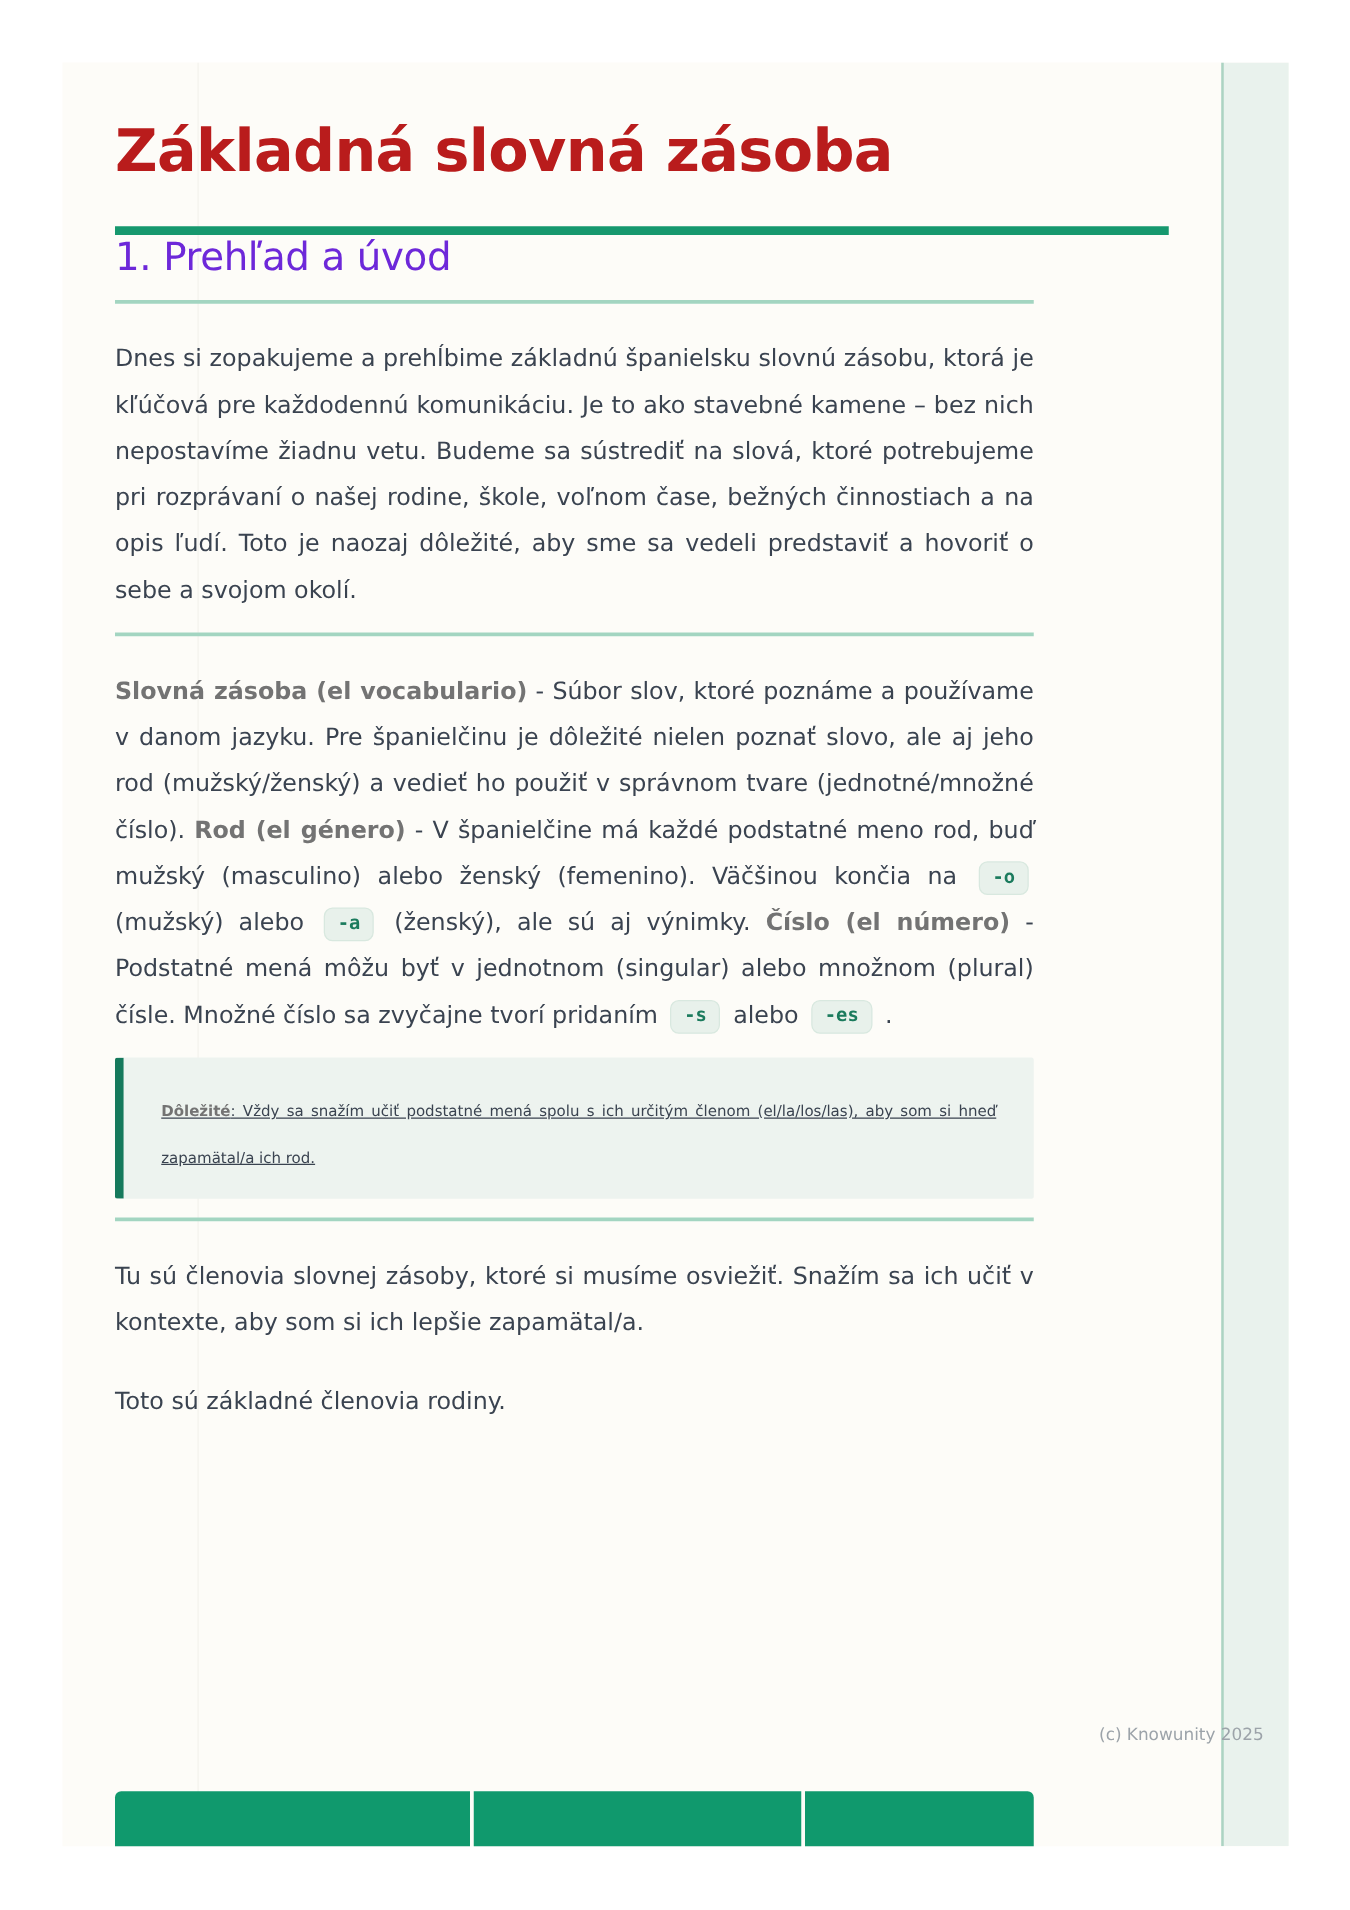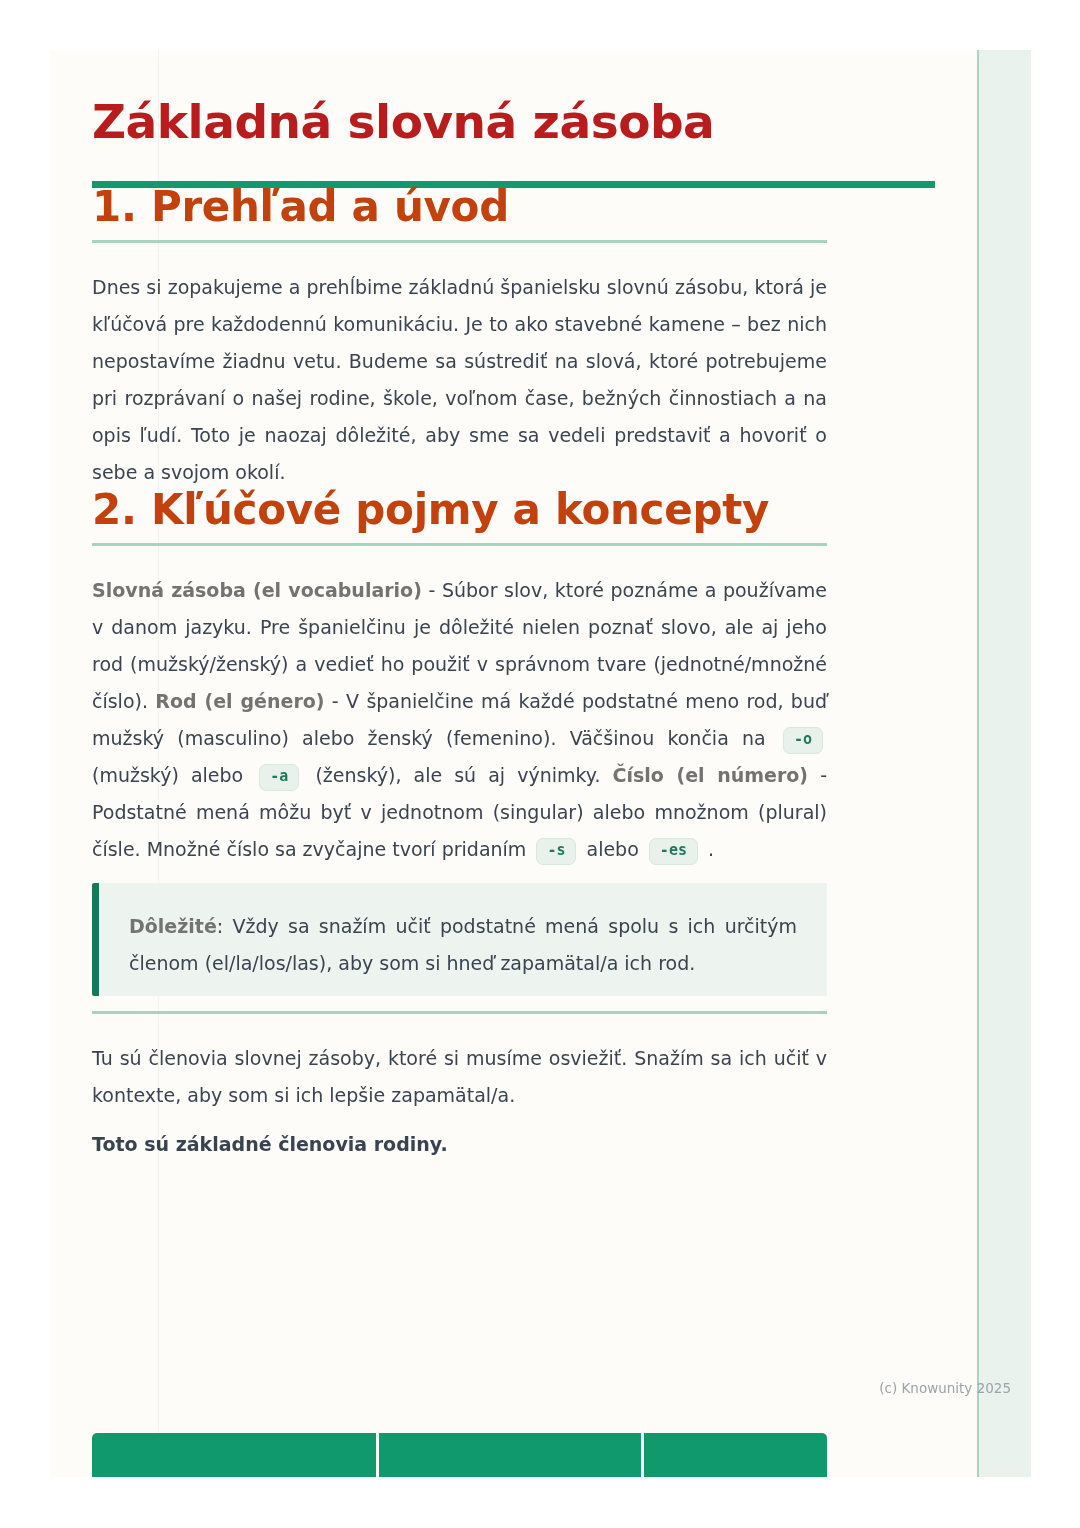--- a/index.html
+++ b/index.html
@@ -40,40 +40,40 @@
     color:#b91c1c;
     letter-spacing:-0.5px;
   }
   .title-rule{
     width:843px;height:7px;
     background:#16986E;
     margin-top:32px;
   }
   h2.section-heading{
     margin:0;
-    font-size:42px;line-height:37px;
-    font-weight:bold;
-    color:#c2410c;
+    font-size:31px;line-height:37px;
+    font-weight:normal;
+    color:#6d28d9;
     letter-spacing:-0.3px;
   }
   .mt50{margin-top:50px;}
   .mt32{margin-top:32px;}
   .mt48{margin-top:48px;}
   .section-rule{
     width:735px;height:3px;
     background:#A3D5C1;
     margin-top:15px;
   }
   p.body{
     margin:26px 0 0 0;
     font-size:19px;line-height:37px;
     color:#3A4350;
     text-align:justify;
   }
-  p.body.tight{margin-top:12px;font-weight:bold;}
+  p.body.tight{margin-top:26px;}
   .run-bold{font-weight:bold;color:#737373;}
   .run-badge{
     display:inline-block;
     padding:1px 10px 3px 10px;
     margin:0 4px;
     background:#E8F1EB;
     border:1px solid #D8E8DF;
     border-radius:7px;
     font-family:"DejaVu Sans Mono","Liberation Mono",monospace;
     font-size:15px;font-weight:bold;
@@ -85,23 +85,24 @@
   .callout{
     margin-top:15px;
     width:668px;
     background:#EDF3EF;
     border-left:7px solid #15795C;
     border-radius:2px;
     padding:25px 30px 14px 30px;
   }
   .callout p{
     margin:0;
-    font-size:19px;line-height:37px;
+    font-size:12px;line-height:37px;
     color:#3A4350;
     text-align:justify;
+    text-decoration:underline;
   }
   h3.subsection-heading{
     margin:25px 0 0 0;
     font-size:27px;line-height:34px;
     font-weight:bold;
     color:#1BA173;
     letter-spacing:-0.3px;
   }
   .vocab-header{
     position:absolute;left:42px;top:1383px;
@@ -134,21 +135,20 @@
   <div class="content">
 
     <h1 class="doc-title">Základná slovná zásoba</h1>
 
     <div class="title-rule"></div>
 
     <h2 class="section-heading mt50">1. Prehľad a úvod</h2>
     <div class="section-rule"></div>
     <p class="body">Dnes si zopakujeme a prehĺbime základnú španielsku slovnú zásobu, ktorá je kľúčová pre každodennú komunikáciu. Je to ako stavebné kamene – bez nich nepostavíme žiadnu vetu. Budeme sa sústrediť na slová, ktoré potrebujeme pri rozprávaní o našej rodine, škole, voľnom čase, bežných činnostiach a na opis ľudí. Toto je naozaj dôležité, aby sme sa vedeli predstaviť a hovoriť o sebe a svojom okolí.</p>
 
-    <h2 class="section-heading mt32">2. Kľúčové pojmy a koncepty</h2>
     <div class="section-rule"></div>
     <p class="body"><span class="run-bold">Slovná zásoba (el vocabulario)</span><span class="run-normal"> - Súbor slov, ktoré poznáme a používame v danom jazyku. Pre španielčinu je dôležité nielen poznať slovo, ale aj jeho rod (mužský/ženský) a vedieť ho použiť v správnom tvare (jednotné/množné číslo). </span><span class="run-bold">Rod (el género)</span><span class="run-normal"> - V španielčine má každé podstatné meno rod, buď mužský (masculino) alebo ženský (femenino). Väčšinou končia na </span><span class="run-badge">-o</span><span class="run-normal"> (mužský) alebo </span><span class="run-badge">-a</span><span class="run-normal"> (ženský), ale sú aj výnimky. </span><span class="run-bold">Číslo (el número)</span><span class="run-normal"> - Podstatné mená môžu byť v jednotnom (singular) alebo množnom (plural) čísle. Množné číslo sa zvyčajne tvorí pridaním </span><span class="run-badge">-s</span><span class="run-normal"> alebo </span><span class="run-badge">-es</span><span class="run-normal"> .</span></p>
 
     <div class="callout">
       <p><span class="run-bold">Dôležité</span><span>: Vždy sa snažím učiť podstatné mená spolu s ich určitým členom (el/la/los/las), aby som si hneď zapamätal/a ich rod.</span></p>
     </div>
 
     <div class="section-rule"></div>
     <p class="body">Tu sú členovia slovnej zásoby, ktoré si musíme osviežiť. Snažím sa ich učiť v kontexte, aby som si ich lepšie zapamätal/a.</p>
 

